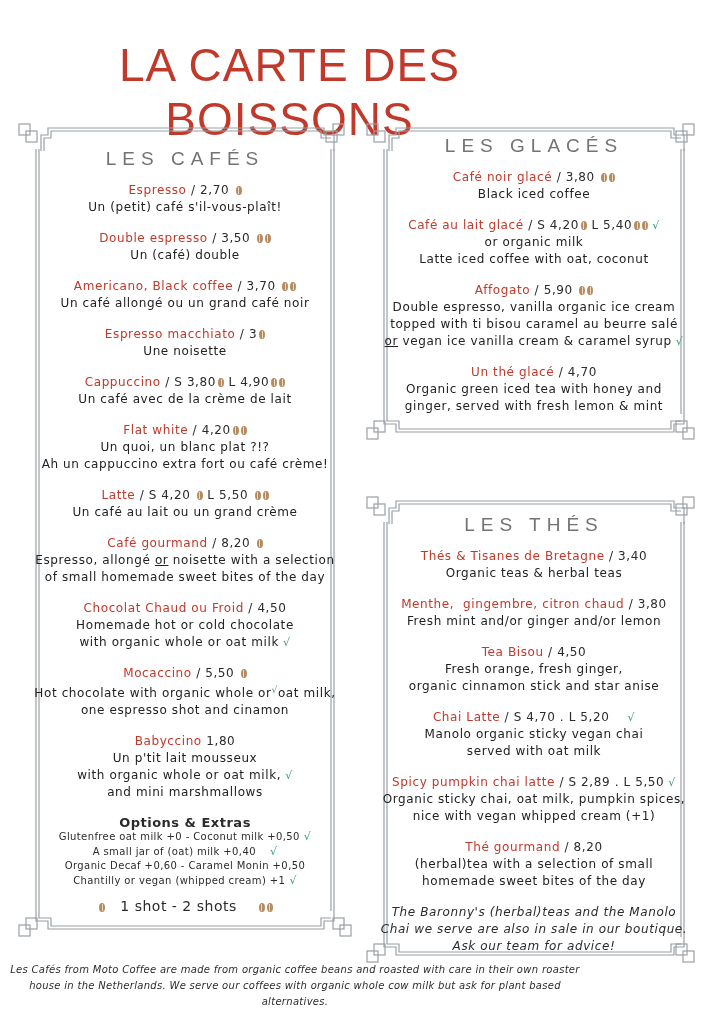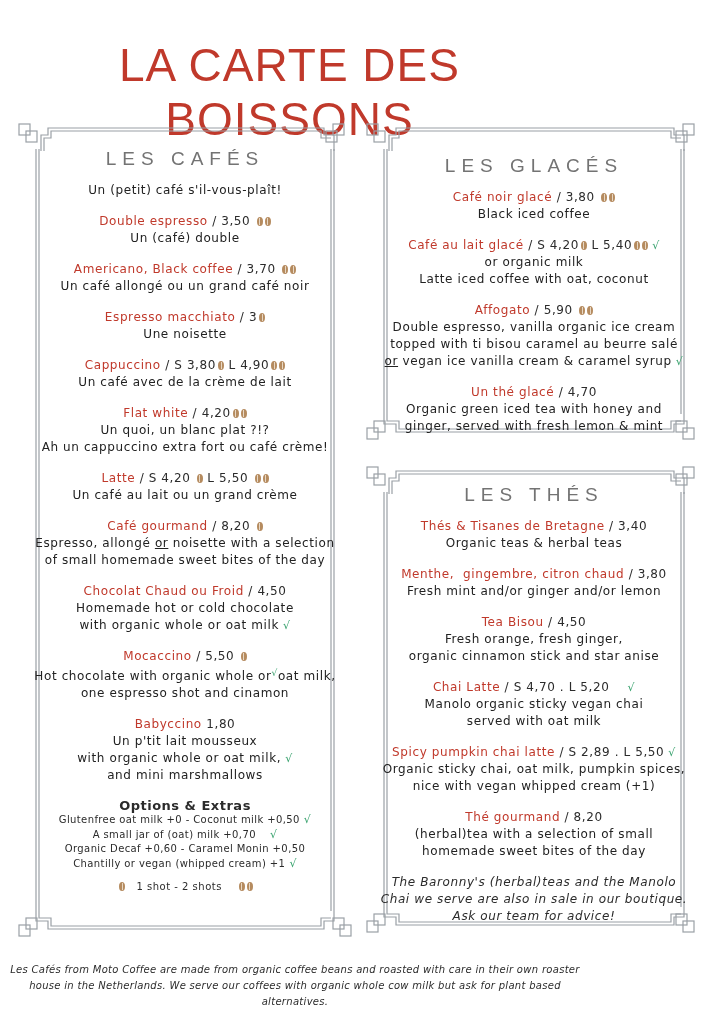--- a/index.html
+++ b/index.html
@@ -32,21 +32,21 @@
 
   .bean {
     display: inline-block; width: 6px; height: 9px; border-radius: 50%;
     background: #b58b5f; margin-left: 2px; vertical-align: -1px; position: relative;
   }
   .bean::after { content: ""; position: absolute; left: 2.5px; top: 1px; width: 1px; height: 7px; background: #e8d8c4; }
   .check { color: #3aa36f; font-size: 11px; margin-left: 4px; }
 
   .options-title { font-size: 13px; font-weight: bold; letter-spacing: 0.5px; margin-top: 4px; }
   .opt { font-size: 10px; line-height: 14.5px; letter-spacing: 0.4px; }
-  .shots { font-size: 10px; margin-top: 10px; letter-spacing: 0.5px; }
+  .shots { font-size: 14px; margin-top: 10px; letter-spacing: 0.5px; }
 
   .note { font-style: italic; font-size: 12px; line-height: 17px; letter-spacing: 0.6px; margin-top: 4px; }
 
   .footer {
     position: absolute; left: 0; top: 962px; width: 590px; text-align: center;
     font-style: italic; font-size: 10px; line-height: 16px; letter-spacing: 0.3px; color: #2b2b2b;
   }
 </style>
 </head>
 <body>
@@ -73,20 +73,21 @@
           <line x1="318" y1="28" x2="318" y2="790"></line>
         <polyline points="20,790 20,800 32,800 32,808 308,808 308,800 318,800 318,790"></polyline>
         <polyline points="23,790 23,797 35,797 35,805 305,805 305,797 315,797"></polyline>
       </g>
     </svg>
   </div>
   <div class="content" style="top:27px;">
     <div class="section-title">LES CAFÉS</div>
 
     <div class="item">
+      <div class="head"><span class="name">Espresso</span><span class="price"> / 2,70</span> <span class="bean"></span></div>
       <div class="desc">Un (petit) café s'il-vous-plaît!</div>
     </div>
     <div class="item">
       <div class="head"><span class="name">Double espresso</span><span class="price"> / 3,50</span> <span class="bean"></span><span class="bean"></span></div>
       <div class="desc">Un (café) double</div>
     </div>
     <div class="item">
       <div class="head"><span class="name">Americano, Black coffee</span><span class="price"> / 3,70</span> <span class="bean"></span><span class="bean"></span></div>
       <div class="desc">Un café allongé ou un grand café noir</div>
     </div>
@@ -125,21 +126,21 @@
     <div class="item">
       <div class="head"><span class="name">Babyccino</span><span class="price"> 1,80</span></div>
       <div class="desc">Un p'tit lait mousseux</div>
       <div class="desc"><span>with organic whole or oat milk,</span><span class="check">√</span></div>
       <div class="desc">and mini marshmallows</div>
     </div>
 
     <div>
       <div class="options-title">Options &amp; Extras</div>
       <div class="opt"><span>Glutenfree oat milk +0 - Coconut milk +0,50</span><span class="check">√</span></div>
-      <div class="opt"><span>A small jar of (oat) milk +0,70</span><span class="check" style="margin-left:14px;">√</span></div>
+      <div class="opt"><span>A small jar of (oat) milk +0,40</span><span class="check" style="margin-left:14px;">√</span></div>
       <div class="opt"><span>Organic Decaf +0,60 - Caramel Monin +0,50</span></div>
       <div class="opt"><span>Chantilly or vegan (whipped cream) +1</span><span class="check">√</span></div>
       <div class="shots">
         <span class="bean"></span>
         &nbsp;&nbsp;<span>1 shot</span><span> - </span><span>2 shots</span>&nbsp;&nbsp;&nbsp;
         <span class="bean"></span><span class="bean"></span>
       </div>
     </div>
   </div>
 </div>
@@ -160,21 +161,21 @@
         <polyline points="28,30 28,17 35,17 35,10 307,10 307,17 317,17"></polyline>
         <line x1="20" y1="28" x2="20" y2="293"></line>
           <line x1="23" y1="28" x2="23" y2="293"></line>
         <line x1="317" y1="28" x2="317" y2="293"></line>
           <line x1="320" y1="28" x2="320" y2="293"></line>
         <polyline points="20,293 20,303 32,303 32,311 310,311 310,303 320,303 320,293"></polyline>
         <polyline points="23,293 23,300 35,300 35,308 307,308 307,300 317,300"></polyline>
       </g>
     </svg>
   </div>
-  <div class="content" style="top:34px;">
+  <div class="content" style="top:14px;">
     <div class="section-title">LES GLACÉS</div>
     <div class="item">
       <div class="head"><span class="name">Café noir glacé</span><span class="price"> / 3,80</span> <span class="bean"></span><span class="bean"></span></div>
       <div class="desc">Black iced coffee</div>
     </div>
     <div class="item">
       <div class="head"><span class="name">Café au lait glacé</span><span class="price"> / S 4,20</span><span class="bean"></span> <span class="price"> L 5,40</span><span class="bean"></span><span class="bean"></span><span class="check">√</span></div>
       <div class="desc">or organic milk</div>
       <div class="desc">Latte iced coffee with oat, coconut</div>
     </div>
@@ -185,21 +186,21 @@
       <div class="desc" style="white-space:nowrap;"><span class="u">or</span><span> vegan ice vanilla cream &amp; caramel syrup</span><span class="check">√</span></div>
     </div>
     <div class="item">
       <div class="head"><span class="name">Un thé glacé</span><span class="price"> / 4,70</span></div>
       <div class="desc">Organic green iced tea with honey and</div>
       <div class="desc">ginger, served with fresh lemon &amp; mint</div>
     </div>
   </div>
 </div>
 
-<div class="panel" style="left:364px; top:464px; width:340px; height:471px;">
+<div class="panel" style="left:364px; top:494px; width:340px; height:471px;">
   <div class="frame">
     <svg viewBox="0 0 340 471" preserveAspectRatio="none">
       <g fill="none" stroke="#9aa0a6" stroke-width="1.2">
         <rect x="3" y="3" width="11" height="11"></rect>
           <rect x="10" y="10" width="11" height="11"></rect>
         <rect x="319" y="3" width="11" height="11"></rect>
           <rect x="312" y="10" width="11" height="11"></rect>
         <rect x="10" y="450" width="11" height="11"></rect>
           <rect x="3" y="457" width="11" height="11"></rect>
         <rect x="312" y="450" width="11" height="11"></rect>

